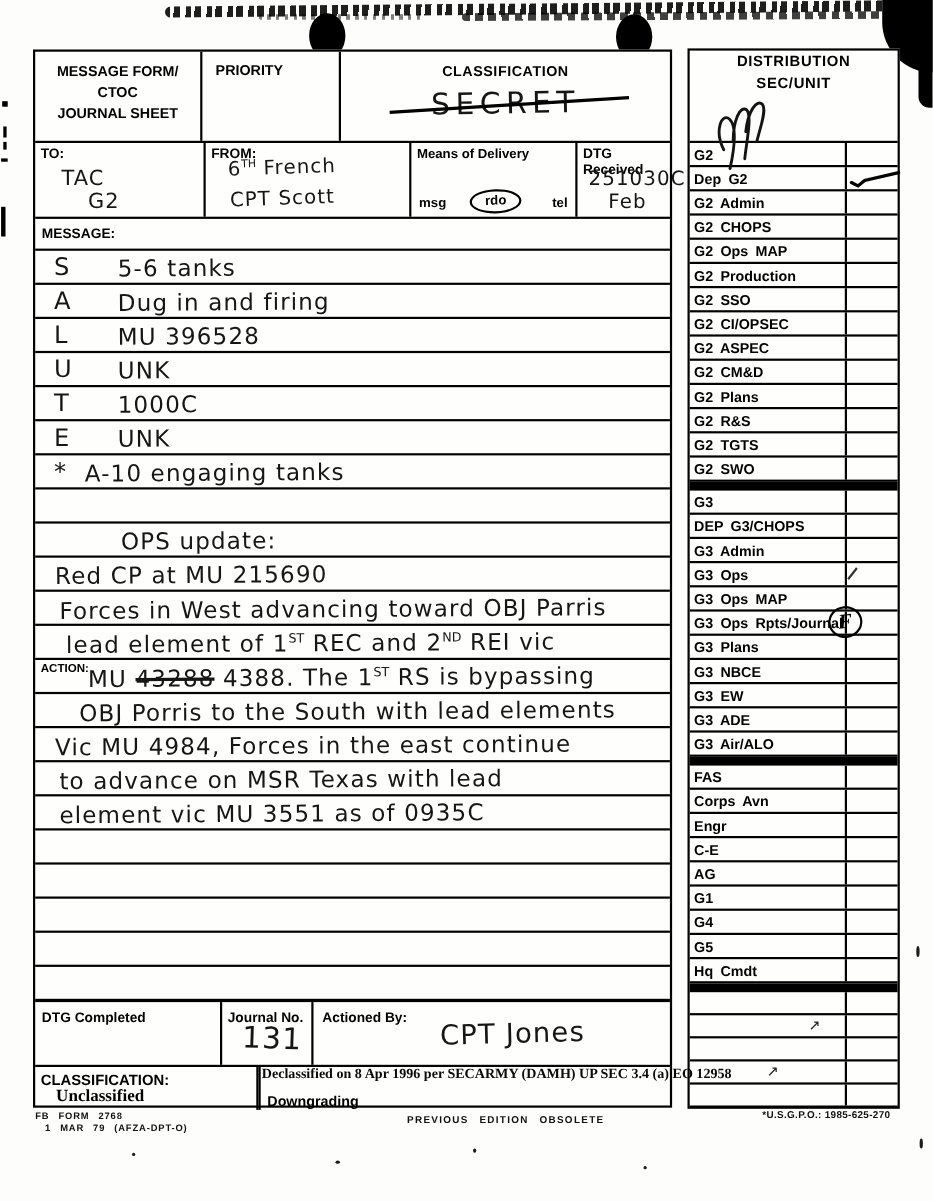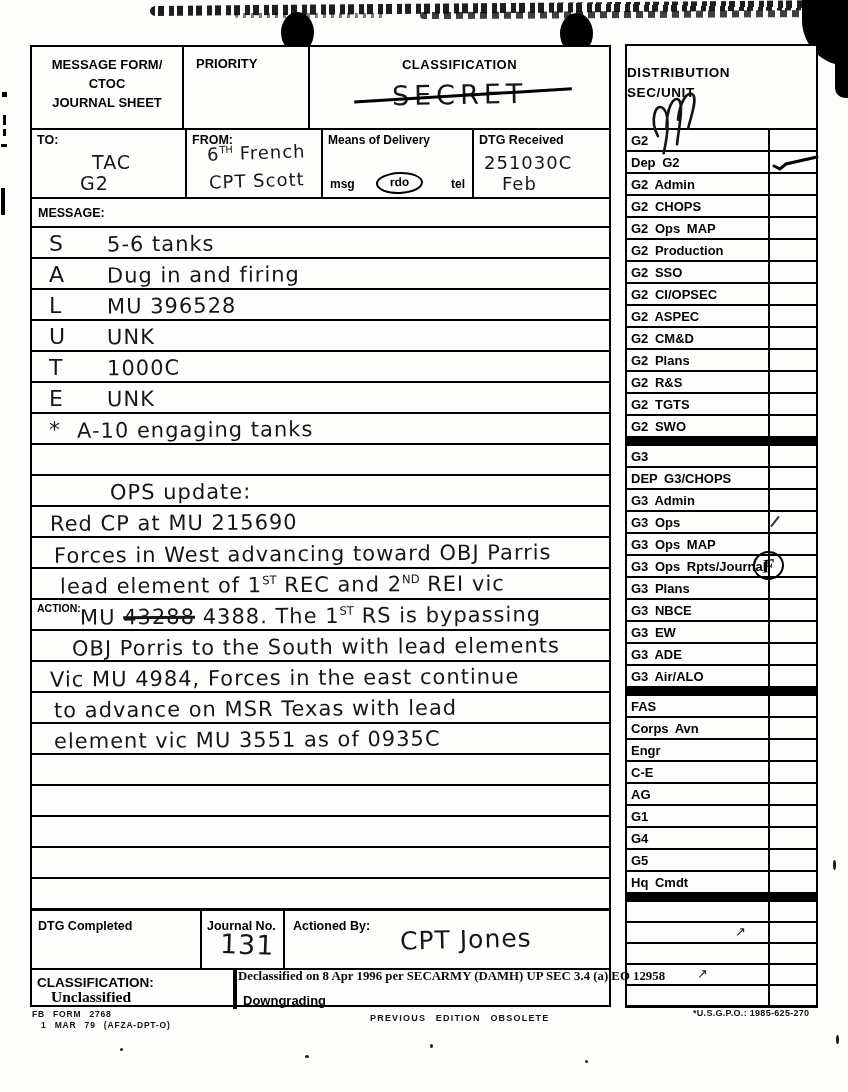--- a/index.html
+++ b/index.html
@@ -41,21 +41,21 @@
   .hdr-row { display:flex; height:83px; border-bottom:2.6px solid #000; }
   .title-cell { width:152px; text-align:center; padding-top:9px; font-weight:bold; font-size:13px; line-height:1.45; }
   .priority-cell { width:126px; padding:9px 0 0 12px; font-weight:bold; font-size:13px; }
   .class-cell { flex:1; text-align:center;border-radius:26px; }
   .class-cell .class-label { margin-top:10px; font-weight:bold; font-size:13px; letter-spacing:.5px; }
   .secret { position:relative; display:inline-block; margin-top:7px; font-size:27px; letter-spacing:5px; transform:rotate(-1deg); }
   .secret .strike { position:absolute; left:-38px; top:15px; width:218px; height:3.2px; background:#000; transform:rotate(-2.5deg); }
 
   .route-row { display:flex; height:69px; border-bottom:2.6px solid #000; }
   .to-cell { width:155px; }
-  .from-cell { width:136px; }
+  .from-cell { width:187px; }
   .means-cell { width:151px;padding-left:16px; }
   .dtg-cell { flex:1; }
   .cell .corner { position:absolute; left:5px; top:3px; }
   .hand-abs { position:absolute; white-space:nowrap; }
   .rdo-circle { display:inline-block; border:2.2px solid #000; border-radius:50%; padding:1px 12px 3px 12px; transform:rotate(-2deg); }
 
   .msg-label-row { height:29px; border-bottom:2.2px solid #000; padding:4px 0 4px 6px; }
 
   .m-row, .a-row { position:relative; height:31px; border-bottom:2.2px solid #000; }
   .m-tag { position:absolute; left:17px; bottom:1px; font-size:22px; white-space:nowrap; }
@@ -83,21 +83,21 @@
 
   
   .foot { position:absolute; font-weight:bold; color:#111; }
   .foot-left { left:32px; top:1009px; font-size:8.5px; letter-spacing:.8px; word-spacing:5px; line-height:1.25; }
   .foot-left .l2 { padding-left:9px; }
   .foot-center { left:370px; top:1013px; font-size:9px; letter-spacing:1.2px; word-spacing:6px; }
   .foot-right { left:693px; top:1008px; font-size:9px; letter-spacing:.3px; }
 
   
   .dist { position:absolute; left:625px; top:44px; width:193px; height:964px; border:2.6px solid #000; background:#fefefc; }
-  .dist-head { position:relative; height:84px; border-bottom:2.4px solid #000; padding-top:17px;
+  .dist-head { position:relative; height:84px; border-bottom:2.4px solid #000; text-align:center; 
                font-weight:bold; font-size:13.5px; letter-spacing:.6px; line-height:1.5; }
   .scribble { position:absolute; left:18px; top:38px; z-index:3; transform:rotate(-12deg); }
   .d-row { position:relative; height:22px; border-bottom:2px solid #000; }
   .d-row.empty { height:21px; }
   .d-label { position:absolute; left:4px; bottom:2px; font-weight:bold; font-size:13px; word-spacing:3px; white-space:nowrap; }
   .d-mark { position:absolute; right:0; top:0; width:48px; height:100%; border-left:2px solid #000; }
   .d-divider { height:8px; background:#000; }
   .chk { position:absolute; right:-3px; top:2px; }
   .circle-f { position:absolute; left:-17px; top:-5px; width:31px; height:29px; border:2.4px solid #000; border-radius:50%;
               display:flex; align-items:center; justify-content:center; font-family:"Liberation Serif", serif;
@@ -147,21 +147,21 @@
         <div class="secret hand">
           <span>SECRET</span>
           <i class="strike"></i>
         </div>
       </div>
     </div>
 
     <div class="route-row">
       <div class="cell to-cell">
         <span class="corner lbl">TO:</span>
-        <span class="hand hand-abs" style="left:24px;top:21px;font-size:19px;margin-left:36px;">TAC</span>
+        <span class="hand hand-abs" style="left:24px;top:21px;font-size:19px;">TAC</span>
         <span class="hand hand-abs" style="left:48px;top:42px;font-size:19px;">G2</span>
       </div>
       <div class="cell from-cell">
         <span class="corner lbl">FROM:</span>
         <span class="hand hand-abs" style="left:20px;top:12px;font-size:18px;transform:rotate(-2deg);">6<sup>TH</sup> French</span>
         <span class="hand hand-abs" style="left:22px;top:40px;font-size:18px;transform:rotate(-2deg);">CPT Scott</span>
       </div>
       <div class="cell means-cell">
         <span class="corner" style="font-size:12px;font-weight:bold;">Means of Delivery</span>
         <span style="position:absolute;left:7px;bottom:6px;font-size:12px;font-weight:600;">msg</span>

